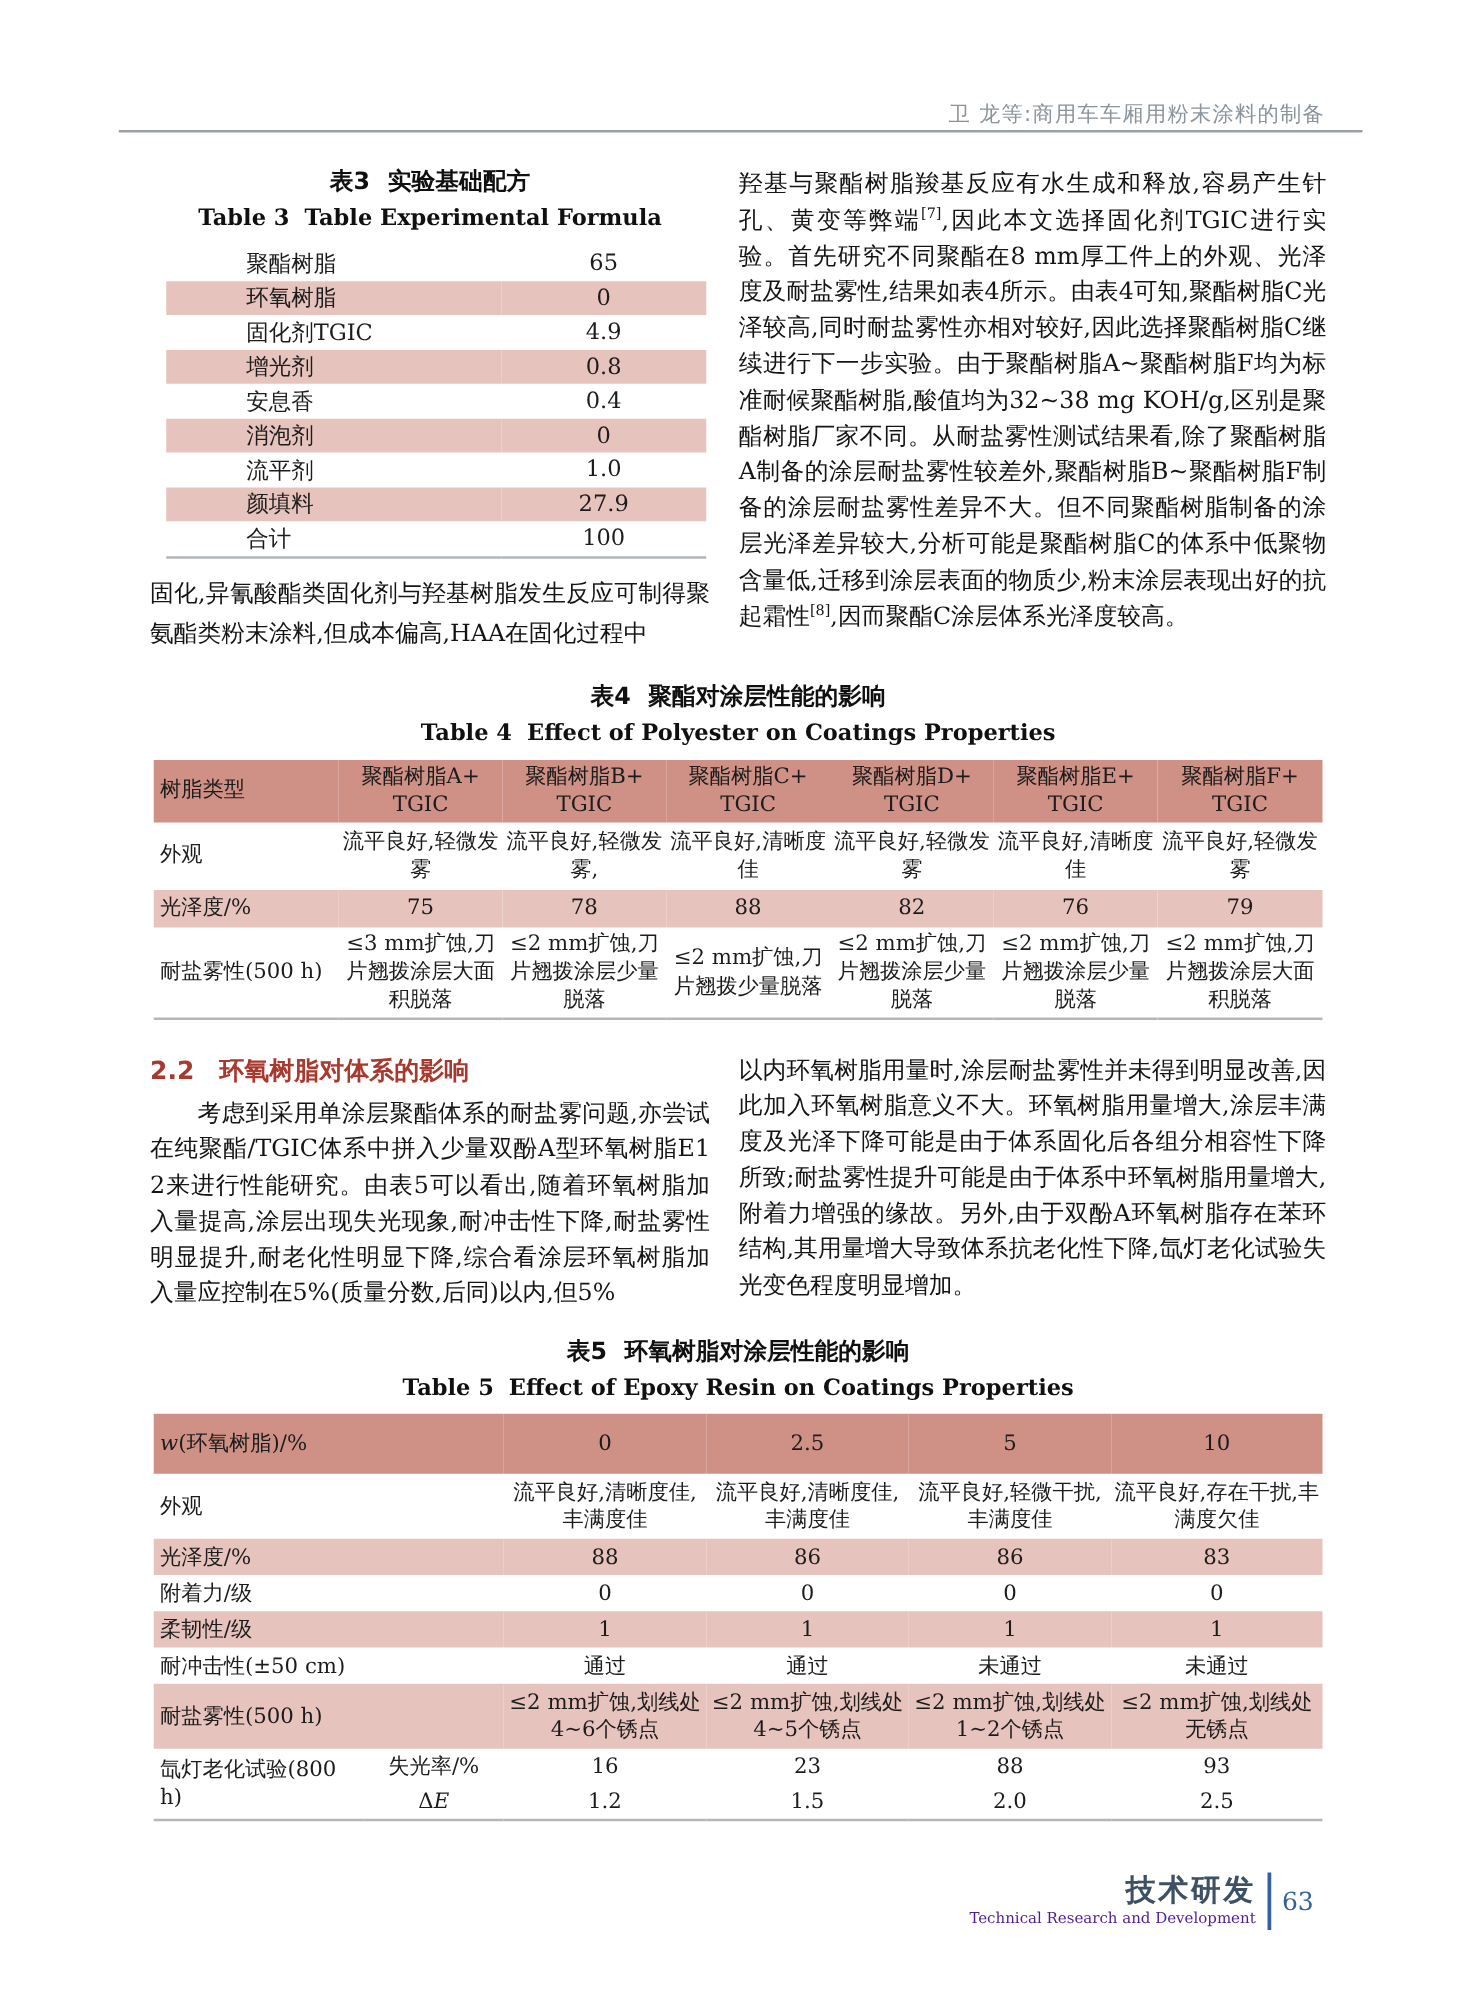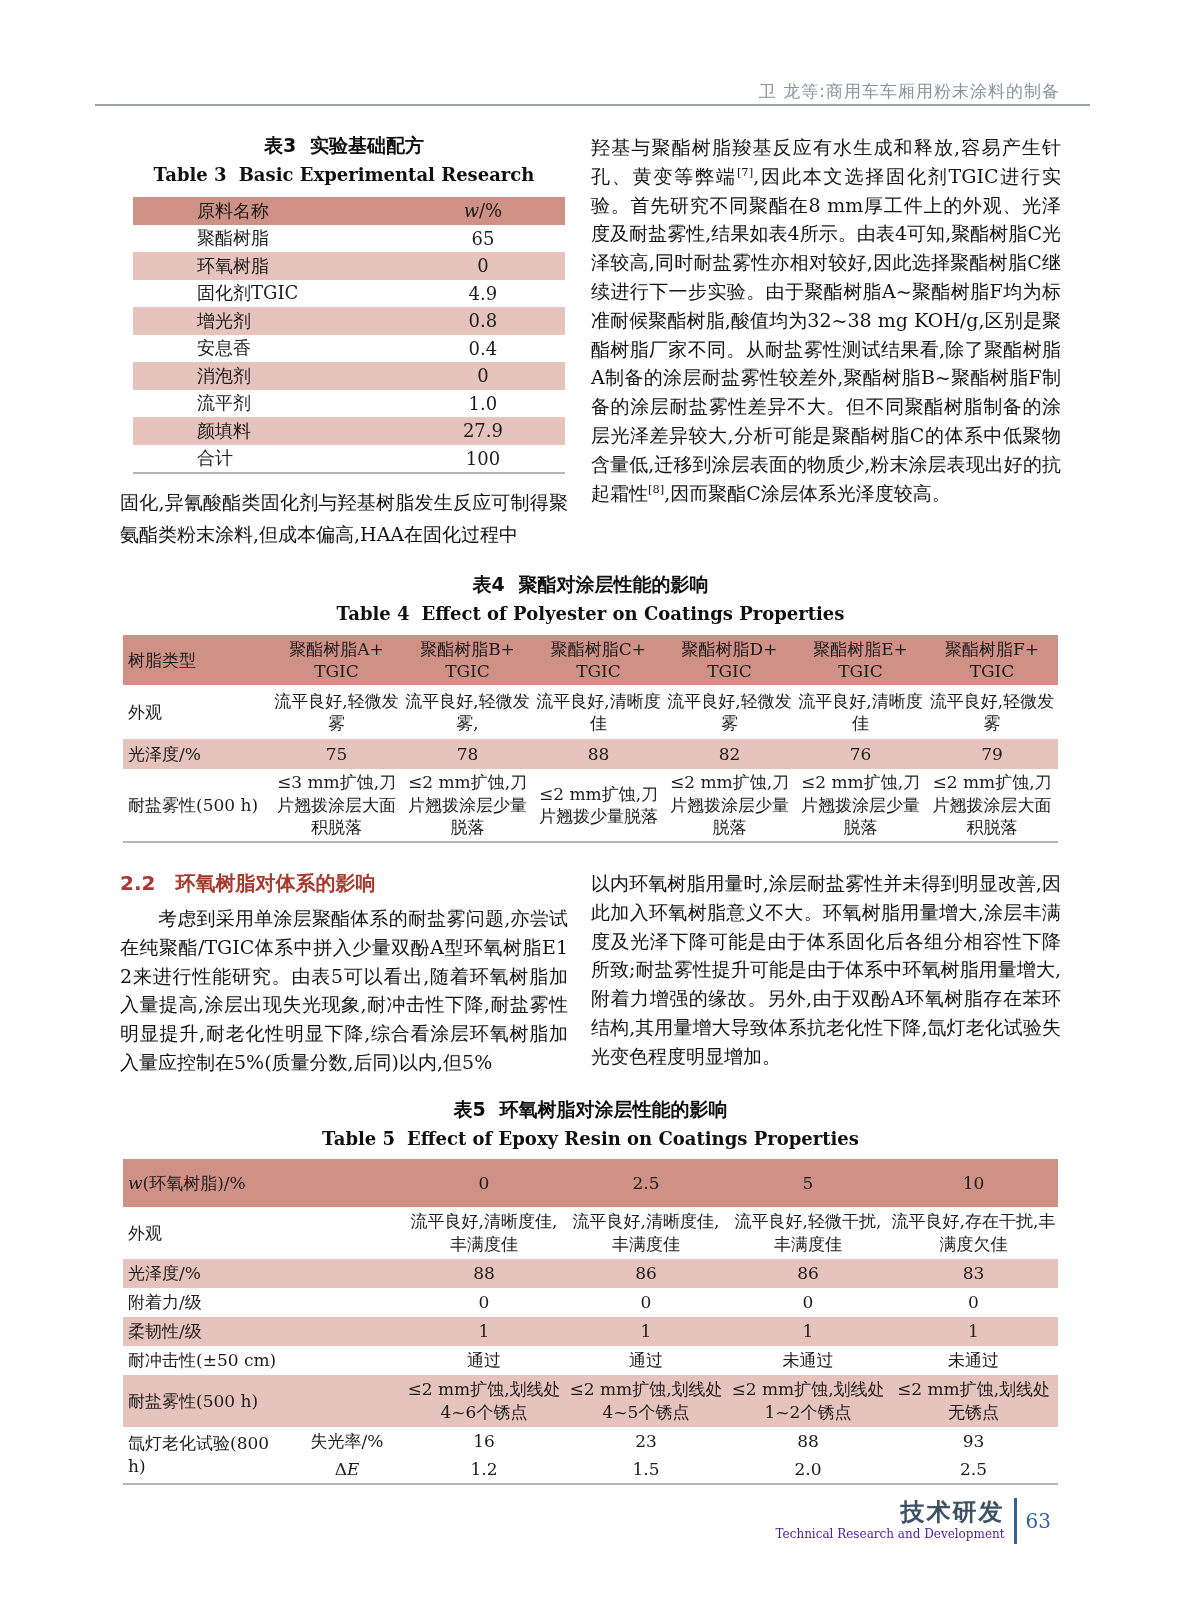--- a/index.html
+++ b/index.html
@@ -109,29 +109,25 @@
 
   <div class="content">
 
     <div class="twocol">
 
       <div class="col-l">
         <div class="cap-zh">
           <span class="cap-label">表3</span><span>实验基础配方</span>
         </div>
         <div class="cap-en">
-          <span class="cap-label">Table 3</span><span>Basic Experimental Research</span>
+          <span class="cap-label">Table 3</span><span>Table Experimental Formula</span>
         </div>
 
         <table class="t3">
           <tbody>
-              <tr class="hdr">
-            <td class="c1">原料名称</td>
-            <td class="c2"><span class="it">w</span><span>/%</span></td>
-          </tr>
           <tr>
                 <td class="c1">聚酯树脂</td>
                 <td class="c2">65</td>
               </tr>
           <tr class="shade">
                 <td class="c1">环氧树脂</td>
                 <td class="c2">0</td>
               </tr>
           <tr>
                 <td class="c1">固化剂TGIC</td>

